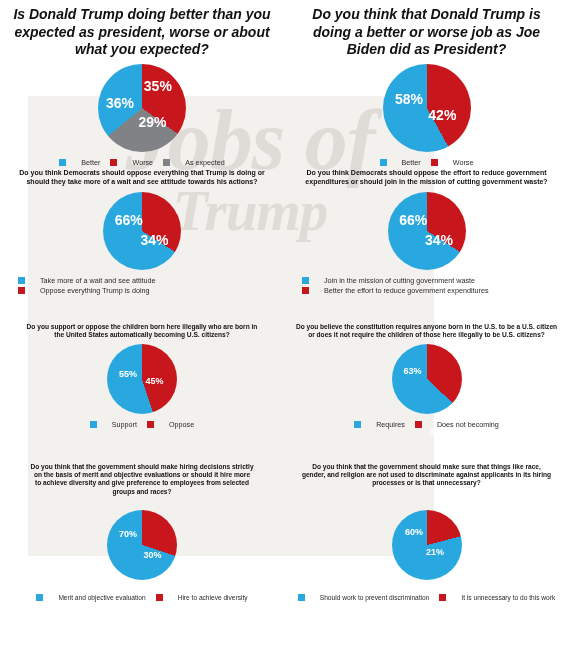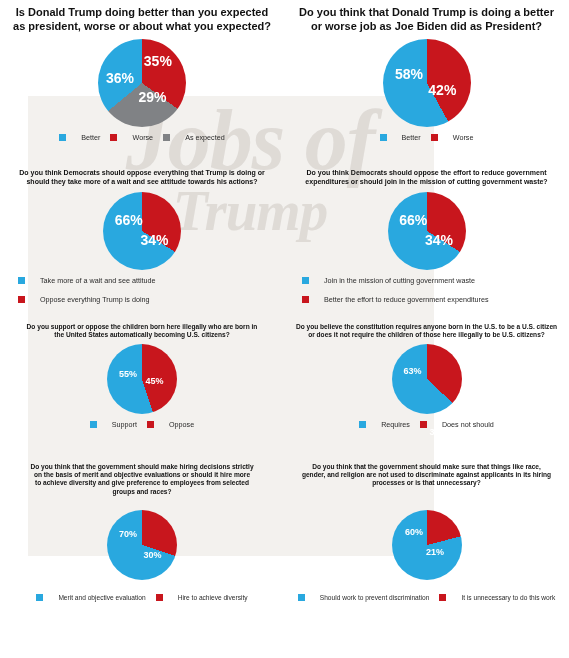--- a/index.html
+++ b/index.html
@@ -65,21 +65,21 @@
     align-items: center;
     box-sizing: border-box;
     padding: 6px 10px 0 10px;
   }
   .q-title {
     text-align: center;
     font-weight: bold;
     line-height: 1.25;
     color: #111111;
   }
-  .sz-11 { font-size: 11px; }
+  .sz-11 { font-size: 14px; font-style: italic; }
   .sz-9  { font-size: 7.0px; }
   .sz-8  { font-size: 6.6px; }
 
   .pie-wrap {
     position: relative;
     margin-top: 5px;
   }
   .pie {
     border-radius: 50%;
     position: relative;
@@ -99,21 +99,21 @@
     flex-wrap: wrap;
     justify-content: center;
     gap: 4px 10px;
     margin-top: 6px;
     width: 100%;
   }
   .legend.stack {
     flex-direction: column;
     align-items: flex-start;
     padding-left: 16px;
-    gap: 10px;
+    gap: 1px;
     text-align: center;
   }
   .legend-item {
     display: flex;
     align-items: center;
     gap: 3px;
     white-space: nowrap;
   }
   .swatch {
     width: 7px;
@@ -253,21 +253,21 @@
         <span class="slice-label small" style="left:67%;top:58%;margin-top:47px;">37%</span>
       </div>
     </div>
     <div class="legend">
       <div class="legend-item">
         <span class="swatch" style="background:#29a8df"></span>
         <span class="legend-label">Requires</span>
       </div>
       <div class="legend-item">
         <span class="swatch" style="background:#c8161d"></span>
-        <span class="legend-label">Does not should</span>
+        <span class="legend-label">Does not becoming</span>
       </div>
     </div>
   </div>
 
   <div class="cell">
     <div class="q-title sz-8" style="padding:0 20px;">Do you think that the government should make hiring decisions strictly on the basis of merit and objective evaluations or should it hire more to achieve diversity and give preference to employees from selected groups and races?</div>
     <div class="pie-wrap" style="margin-top:14px;">
       <div class="pie" style="width:70px;height:70px;background:conic-gradient(#c8161d 0deg 108deg, #29a8df 108deg 360deg);">
         <span class="slice-label small" style="left:30%;top:35%;">70%</span>
         <span class="slice-label small" style="left:65%;top:65%;">30%</span>

